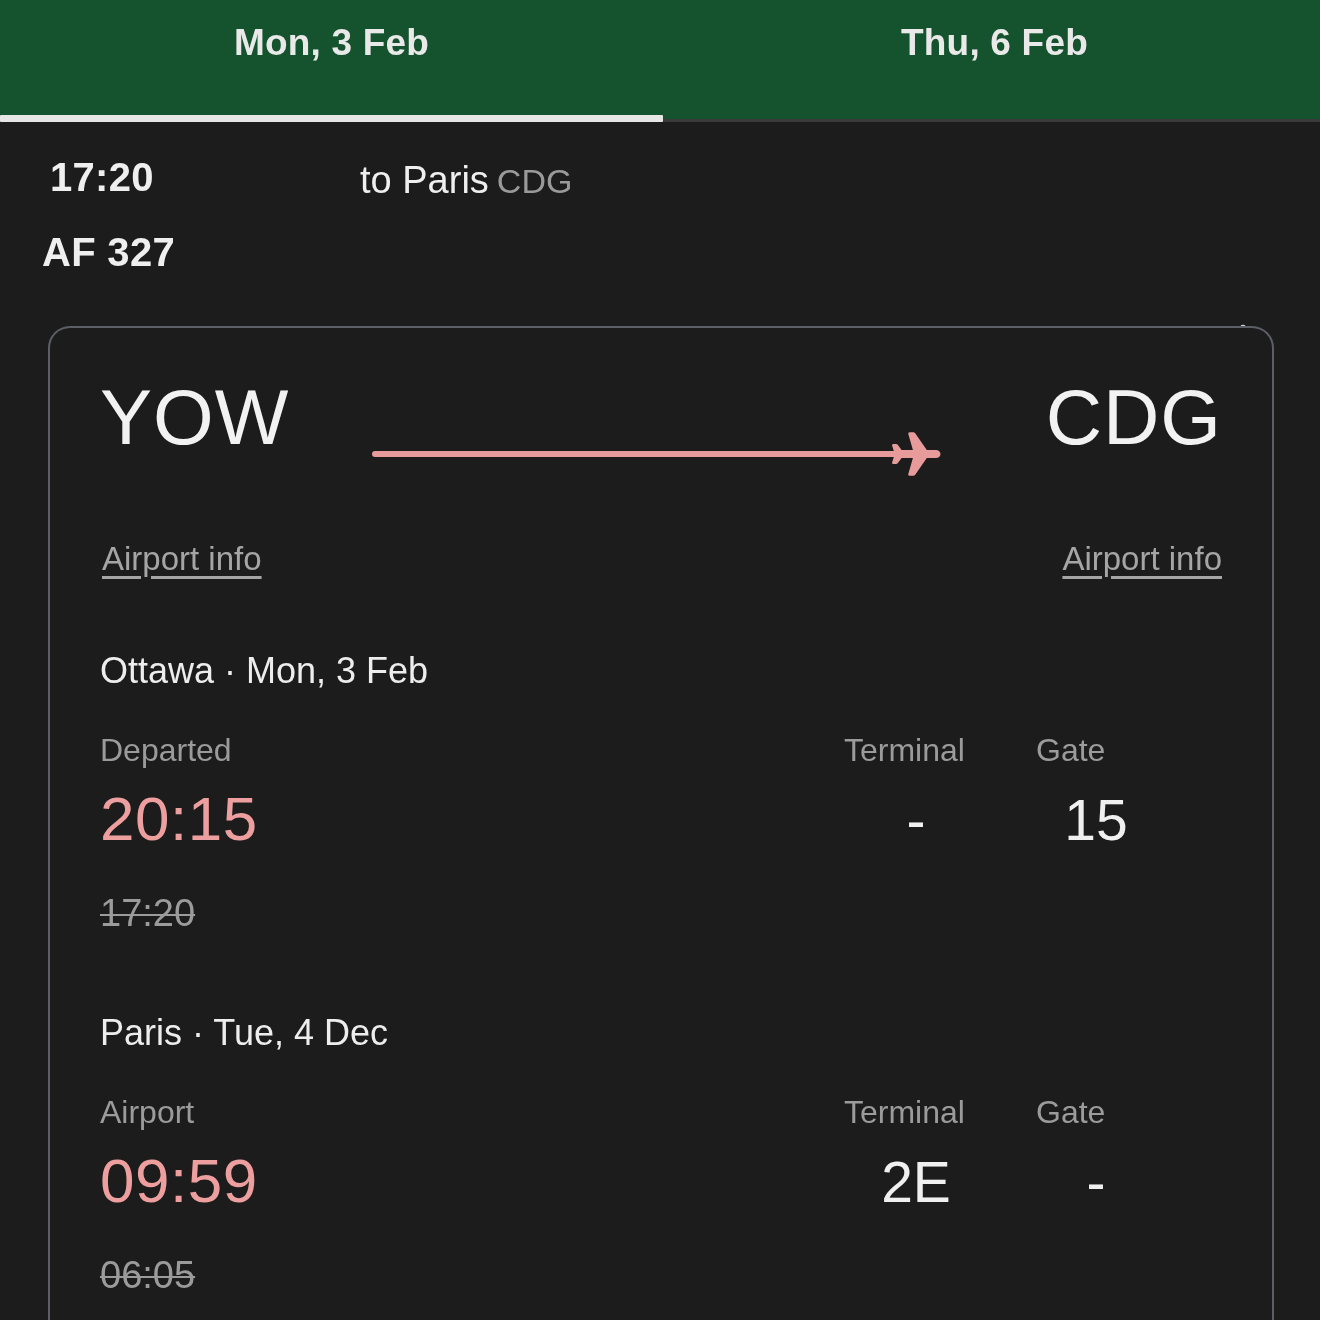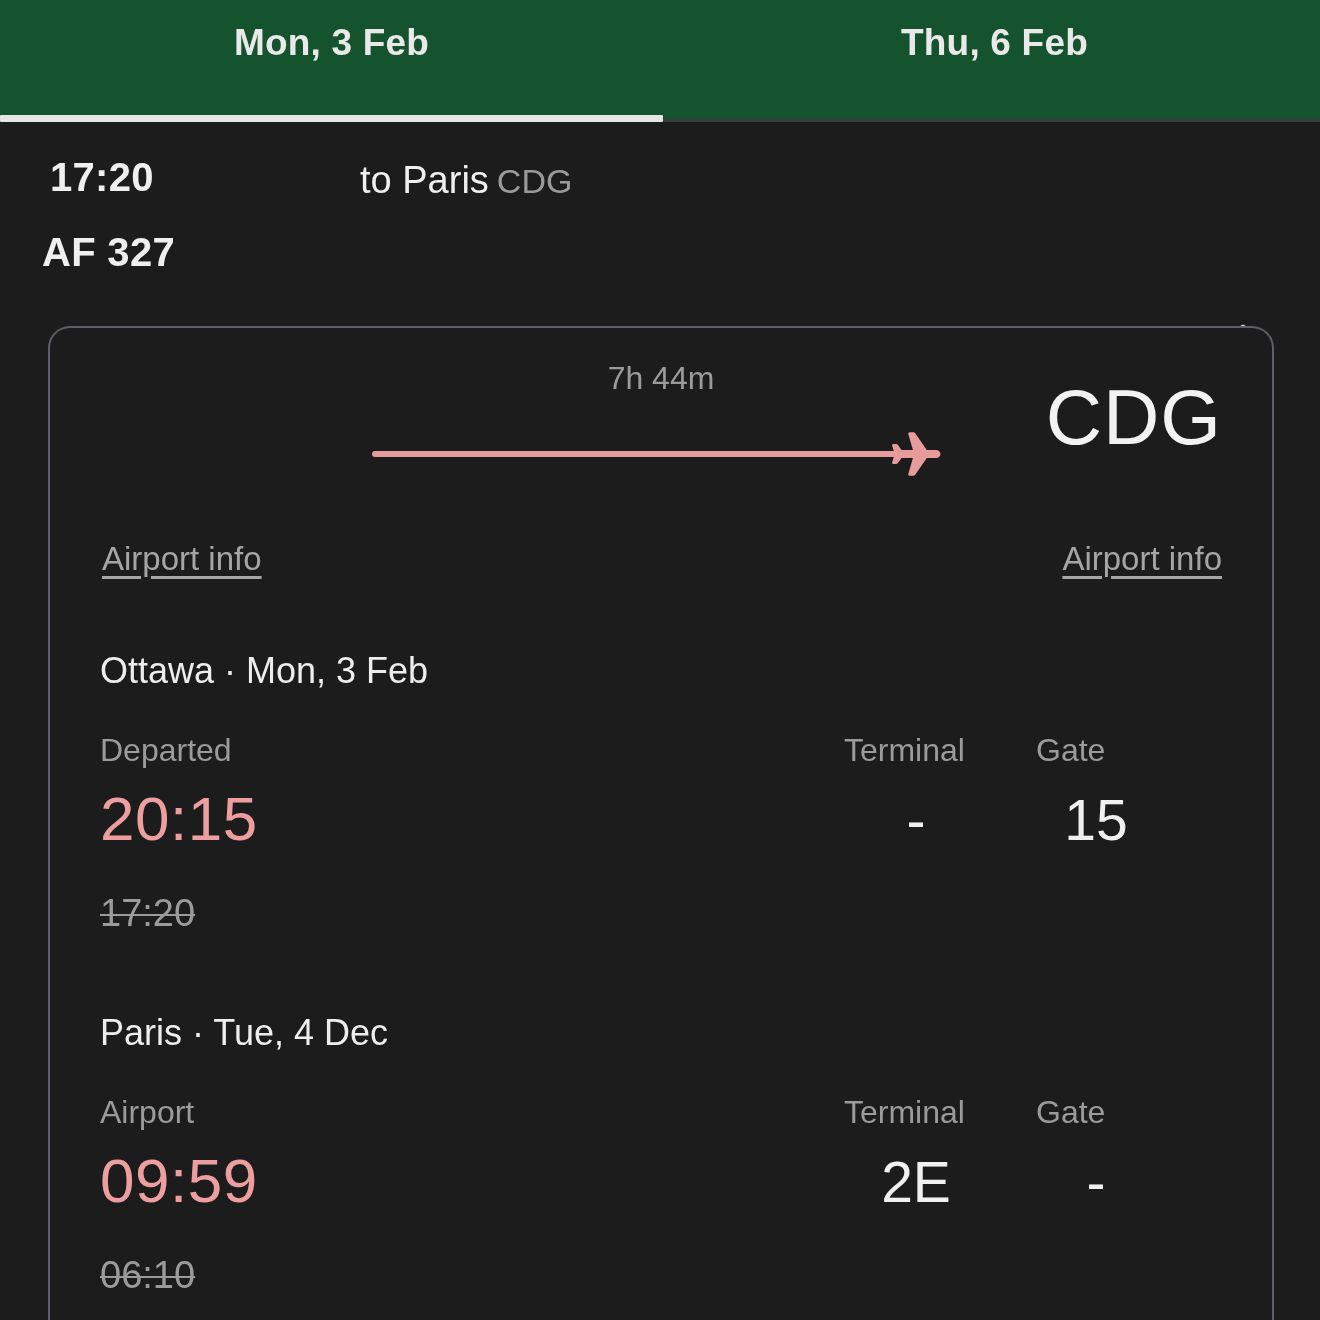--- a/index.html
+++ b/index.html
@@ -283,21 +283,21 @@
       <svg width="56" height="34" viewBox="0 0 56 34" fill="none" aria-hidden="true">
         <path d="M4 28 L28 6 L52 28" stroke="#d6d7e0" stroke-width="8" stroke-linecap="round" stroke-linejoin="round"></path>
       </svg>
     </span>
   </div>
 </div>
 
 <div class="detail-card">
 
   <div class="route">
-    <div class="duration">7h 44m</div>
+    <div class="route-code origin">YOW</div>
     <div class="route-code dest">CDG</div>
     <div class="route-line-wrap">
       <div class="route-line"></div>
       <span class="plane-icon">
         <svg viewBox="0 0 56 44" fill="currentColor" aria-hidden="true">
           <path d="M52.5 22c0-2.3-2-4.1-4.6-4.1h-9.1L27.4 1.5c-.5-.8-1.4-1.3-2.4-1.3h-3.3c-1 0-1.7.9-1.4 1.8L24.9 18H13.6l-3.9-5.2c-.4-.5-1-.8-1.6-.8H5.4c-.9 0-1.5.8-1.3 1.6L6.7 22l-2.6 8.4c-.2.8.4 1.6 1.3 1.6h2.7c.6 0 1.2-.3 1.6-.8l3.9-5.2h11.3l-4.6 16c-.3.9.4 1.8 1.4 1.8h3.3c1 0 1.9-.5 2.4-1.3l11.4-16.4h9.1c2.6 0 4.6-1.8 4.6-4.1z"></path>
         </svg>
       </span>
     </div>
   </div>
@@ -326,17 +326,17 @@
     <div class="leg-title">Paris · Tue, 4 Dec</div>
     <div class="leg-grid">
       <div class="col-label lbl-status">Airport</div>
       <div class="col-label lbl-terminal">Terminal</div>
       <div class="col-label lbl-gate">Gate</div>
 
       <div class="col-value val-time">09:59</div>
       <div class="col-value val-terminal">2E</div>
       <div class="col-value val-gate">-</div>
 
-      <div class="val-orig-time">06:10</div>
+      <div class="val-orig-time">06:05</div>
     </div>
   </div>
 
 </div>
 
 </body></html>

